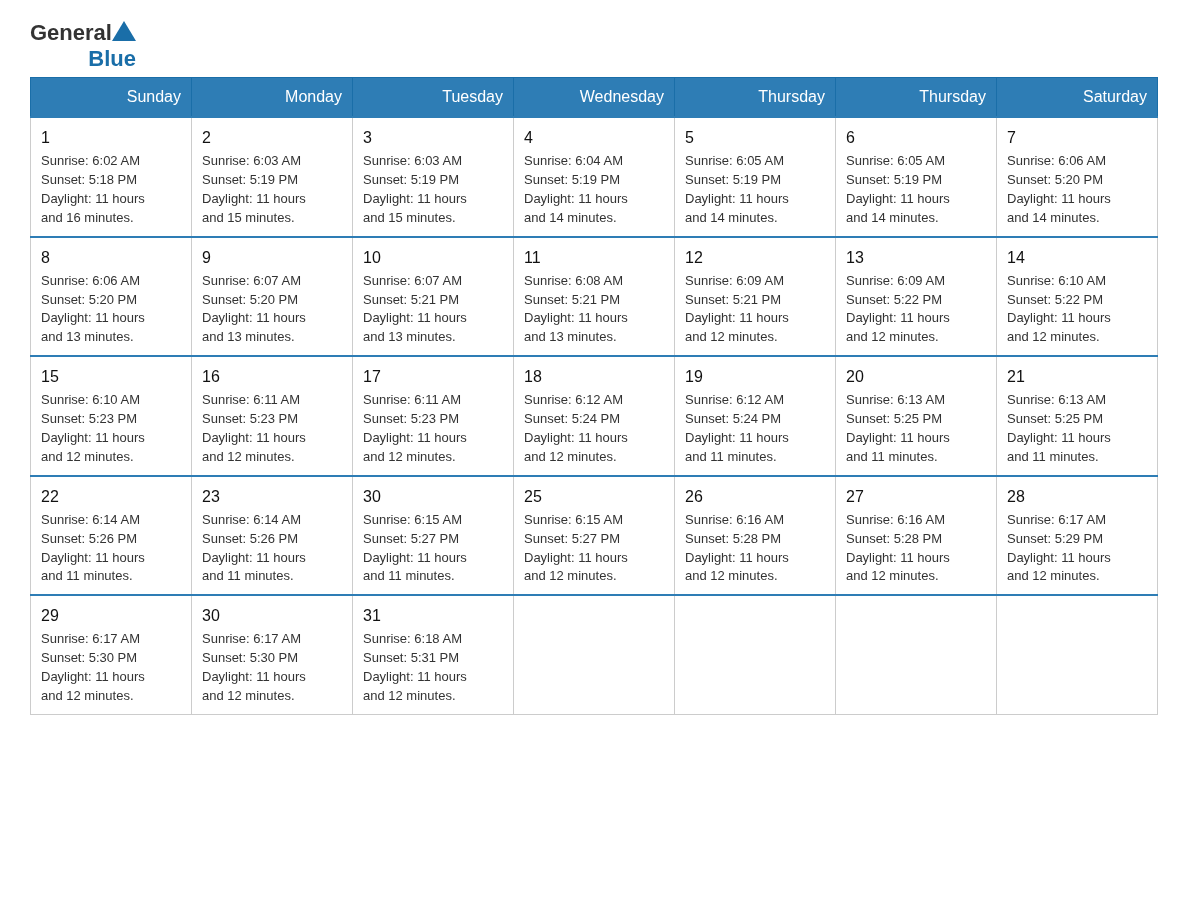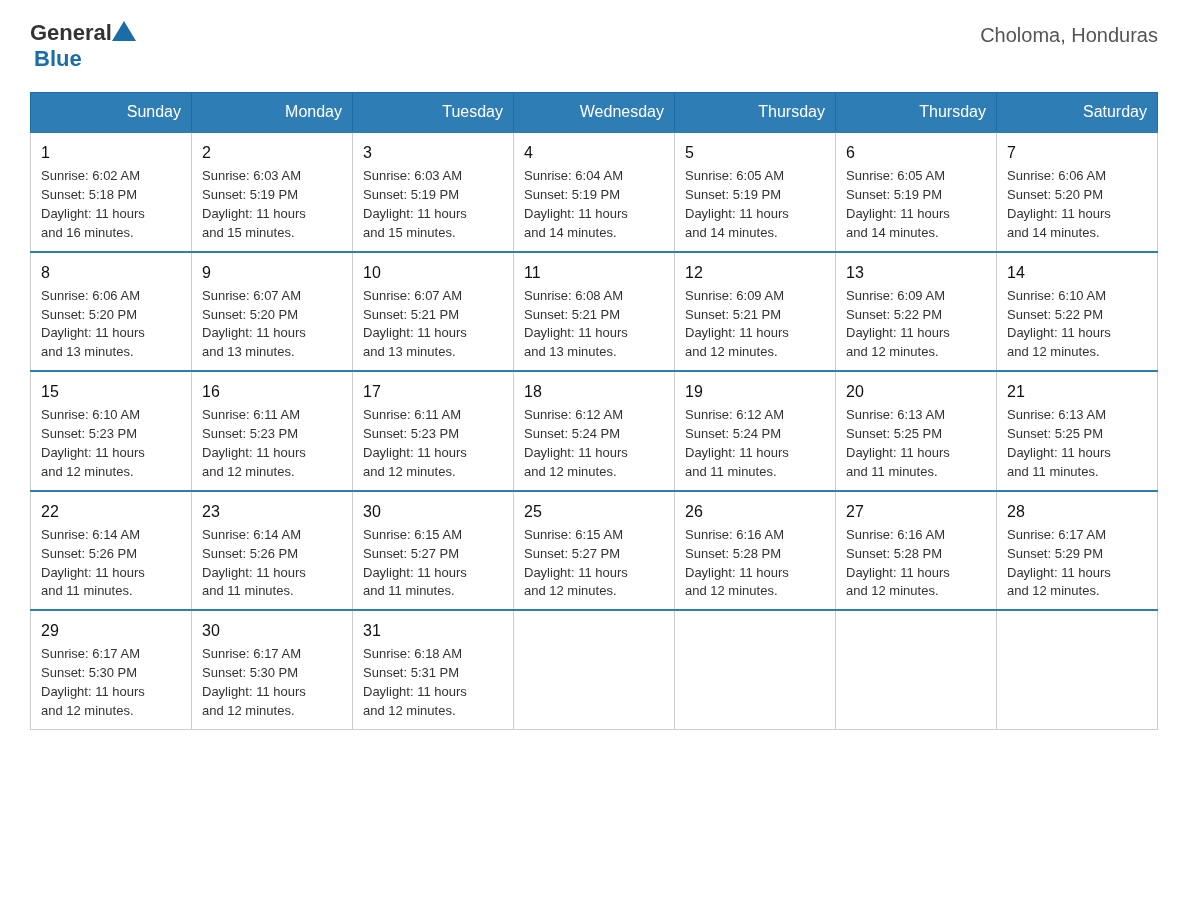--- a/index.html
+++ b/index.html
@@ -7,21 +7,21 @@
       font-family: Arial, Helvetica, sans-serif;
       background: #fff;
       padding: 20px 30px;
       width: 1188px;
       min-height: 918px;
     }
     .header {
       display: flex;
       justify-content: space-between;
       align-items: flex-start;
-      margin-bottom: 20px;
+      margin-bottom: 5px;
     }
     .logo-text-general {
       font-size: 22px;
       font-weight: bold;
       color: #333;
     }
     .logo-triangle {
       width: 0;
       height: 0;
       border-left: 12px solid transparent;
@@ -37,20 +37,21 @@
     }
     .logo-row1 {
       display: flex;
       align-items: center;
     }
     .logo-row2 {
       color: #1a6ea8;
       font-size: 22px;
       font-weight: bold;
       margin-left: 4px;
+      text-align: right;
     }
     .title-section {
       text-align: right;
     }
     .main-title {
       font-size: 48px;
       font-weight: normal;
       color: #111;
       line-height: 1.1;
     }
@@ -102,21 +103,20 @@
 
 <div class="header">
   <div class="logo-wrapper">
     <div class="logo-row1">
       <span class="logo-text-general">General</span>
       <span class="logo-triangle"></span>
     </div>
     <div class="logo-row2">Blue</div>
   </div>
   <div class="title-section">
-    <div class="subtitle">Choloma, Honduras</div>
   </div>
 </div>
 
 <table class="calendar-table">
   <thead>
     <tr>
       <th>Sunday</th>
       <th>Monday</th>
       <th>Tuesday</th>
       <th>Wednesday</th>

